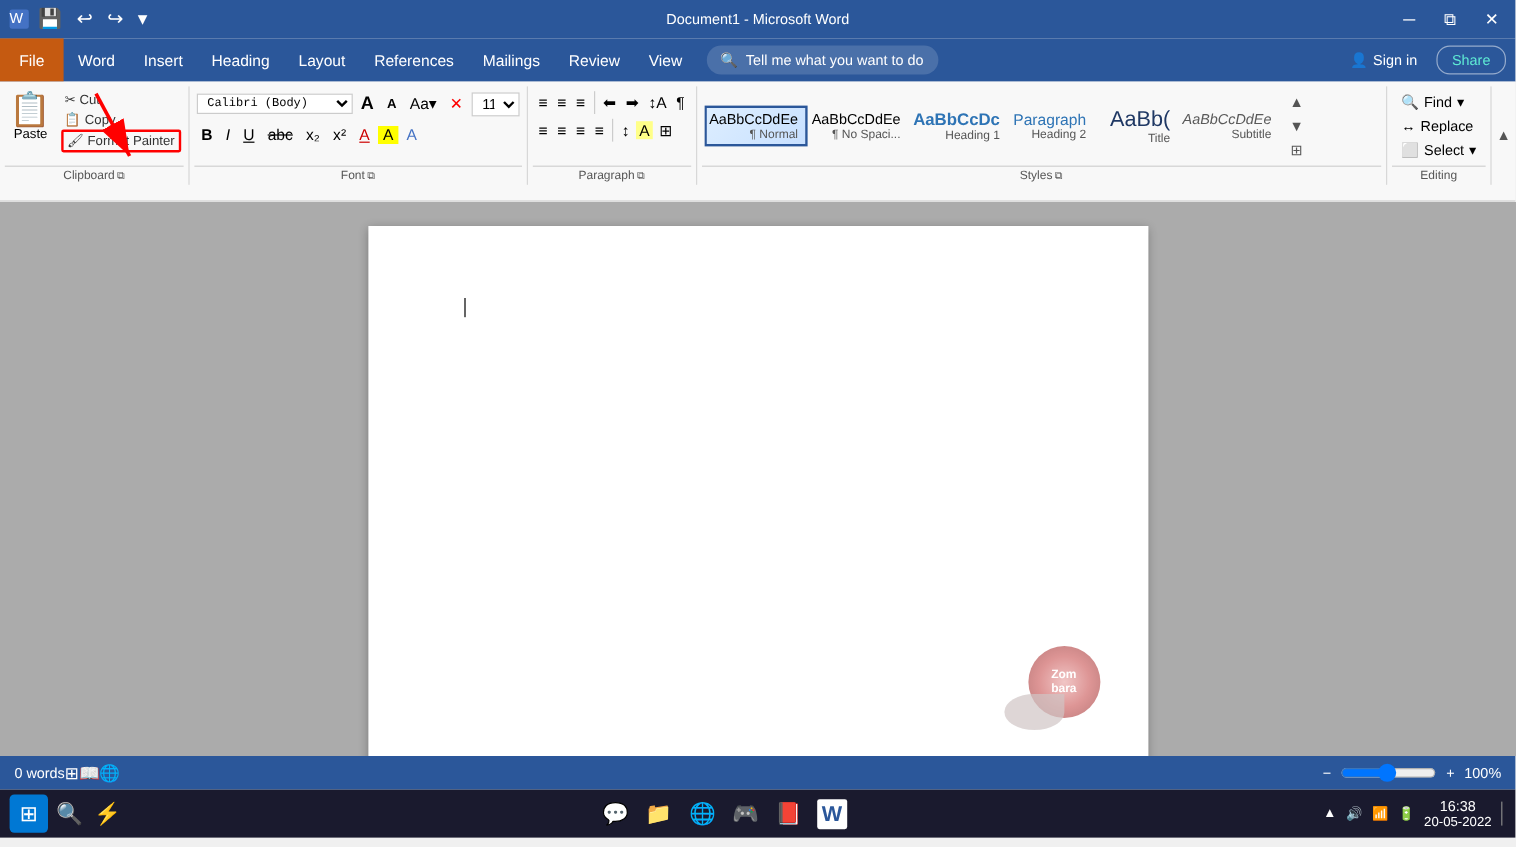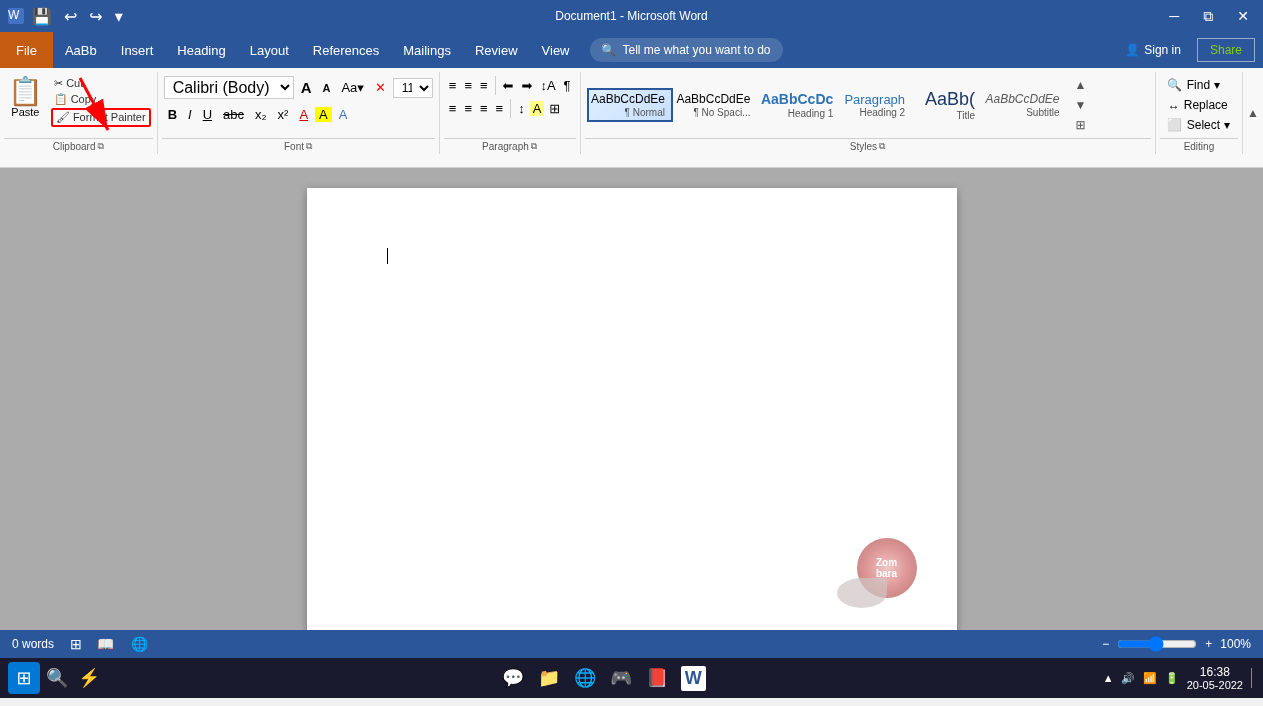--- a/index.html
+++ b/index.html
@@ -56,21 +56,21 @@
       border-radius: 20px;
       padding: 4px 12px;
       margin: 6px 8px;
       color: white;
       font-size: 12px;
       cursor: pointer;
       gap: 6px;
     }
     .menu-right { margin-left: auto; display: flex; align-items: center; padding-right: 8px; }
     .signin-btn { color: white; font-size: 12px; cursor: pointer; padding: 4px 8px; display: flex; align-items: center; gap: 4px; }
-    .share-btn { color: #84cc16; font-size: 12px; cursor: pointer; padding: 4px 12px; border: 1px solid rgba(255,255,255,0.5); border-radius: 0; margin-left: 8px; }
+    .share-btn { color: #5eead4; font-size: 12px; cursor: pointer; padding: 4px 12px; border: 1px solid rgba(255,255,255,0.5); border-radius: 11px; margin-left: 8px; }
 
     
     .ribbon {
       background: #f8f8f8;
       border-bottom: 1px solid #d0d0d0;
       padding: 4px 0 0 0;
       min-height: 100px;
     }
     .ribbon-group-wrapper {
       display: flex;
@@ -119,23 +119,24 @@
       cursor: pointer;
       padding: 1px 3px;
       white-space: nowrap;
     }
     .font-row1 { display: flex; align-items: center; gap: 3px; margin-bottom: 3px; }
     .font-row2 { display: flex; align-items: center; gap: 3px; }
     .font-select {
       border: 1px solid #ccc;
       background: white;
       padding: 1px 4px;
-      font-size: 16px;
+      font-size: 10px;
       width: 130px;
       cursor: pointer;
+      font-family: Liberation Mono, monospace;
     }
     .font-size-select {
       border: 1px solid #ccc;
       background: white;
       padding: 1px 4px;
       font-size: 12px;
       width: 40px;
       cursor: pointer;
     }
     .font-btn {
@@ -202,21 +203,21 @@
     .status-bar {
       background: #2b579a;
       height: 28px;
       display: flex;
       align-items: center;
       padding: 0 12px;
       color: white;
       font-size: 12px;
       justify-content: space-between;
     }
-    .status-left { display: flex; gap: 16px; align-items: center; }
+    .status-left { display: flex; align-items: center; }
     .status-right { display: flex; gap: 8px; align-items: center; }
     .zoom-slider { width: 80px; }
 
     
     .taskbar {
       background: #1a1a2e;
       height: 40px;
       display: flex;
       align-items: center;
       padding: 0 8px;
@@ -283,21 +284,21 @@
   <span class="title-bar-title">Document1 - Microsoft Word</span>
   <div class="title-bar-controls">
     <span class="title-bar-btn">─</span>
     <span class="title-bar-btn">⧉</span>
     <span class="title-bar-btn">✕</span>
   </div>
 </div>
 
 <div class="menu-bar">
   <button class="file-btn">File</button>
-  <div class="menu-item">AaBb</div>
+  <div class="menu-item">Word</div>
   <div class="menu-item">Insert</div>
   <div class="menu-item">Heading</div>
   <div class="menu-item">Layout</div>
   <div class="menu-item">References</div>
   <div class="menu-item">Mailings</div>
   <div class="menu-item">Review</div>
   <div class="menu-item">View</div>
   <div class="tell-me">
     <span>🔍</span>
     <span>Tell me what you want to do</span>

